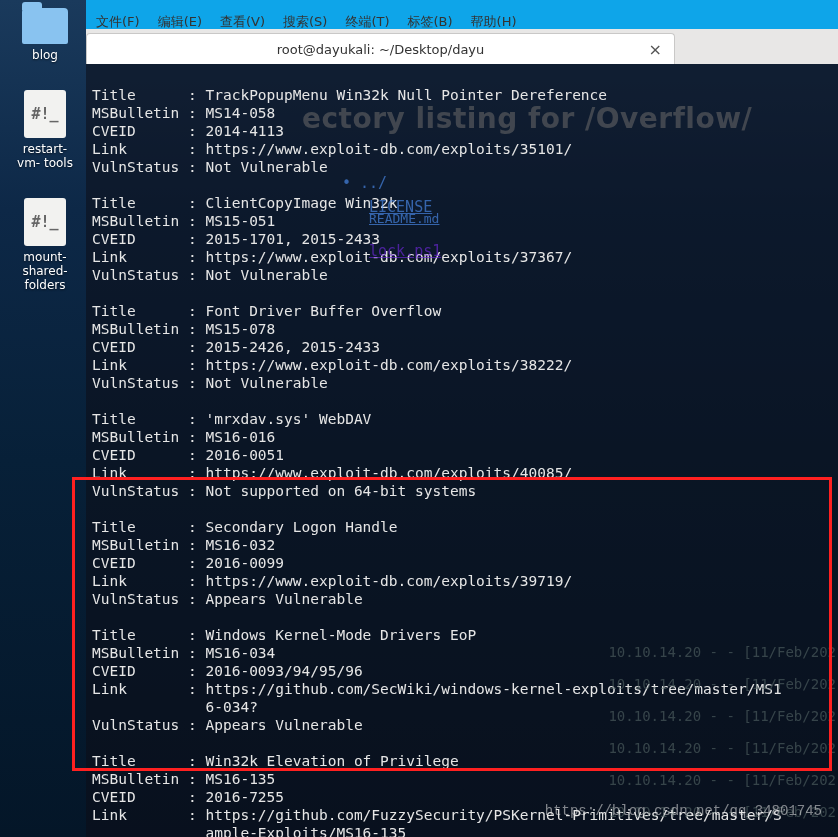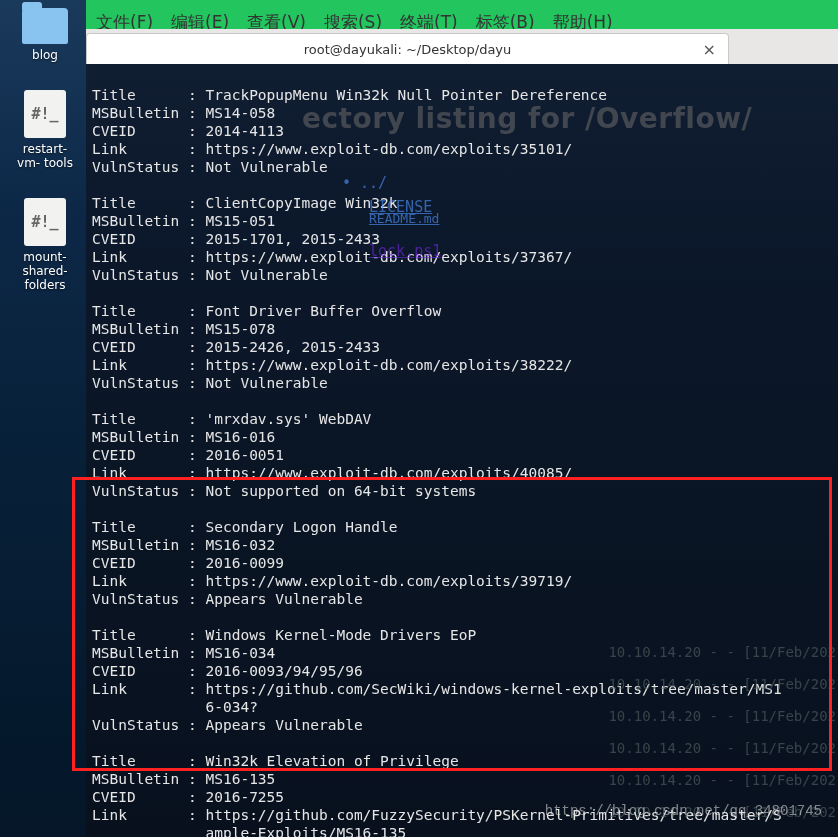--- a/index.html
+++ b/index.html
@@ -9,26 +9,26 @@
   
   .desk-col { position:absolute; left:15px; top:0; width:60px; display:flex; flex-direction:column; align-items:center; }
   .desk-icon { margin-bottom:20px; text-align:center; }
   .folder-ic { width:46px; height:36px; background:#89c3f0; border-radius:4px 4px 2px 2px; position:relative; margin:8px auto 4px auto; }
   .folder-ic:before { content:""; position:absolute; top:-6px; left:0; width:20px; height:8px; background:#89c3f0; border-radius:3px 3px 0 0; }
   .file-ic { width:42px; height:48px; background:#f2f2f0; border-radius:3px; margin:8px auto 4px auto; position:relative; display:flex; align-items:center; justify-content:center; color:#666; font-size:15px; font-weight:bold;}
   .file-ic:after { content:""; position:absolute; right:0; bottom:0; width:0; height:0; }
   .icon-label { color:#fff; font-size:12px; font-family:"DejaVu Sans",Arial,sans-serif; text-shadow:0 1px 2px rgba(0,0,0,.6); line-height:14px; }
 
   
-  .menubar { position:absolute; left:86px; top:0; right:0; height:45px; background:#22c55e; display:flex; align-items:center; padding:0 10px; font-family:"DejaVu Sans",Arial,sans-serif; font-size:17px; color:#333; border-bottom:1px solid #ccc;}
+  .menubar { position:absolute; left:86px; top:0; right:0; height:45px; background:#0ea5e9; display:flex; align-items:center; padding:0 10px; font-family:"DejaVu Sans",Arial,sans-serif; font-size:13px; color:#333; border-bottom:1px solid #ccc;}
   .menubar .mi { margin-right:18px; }
 
   
   .tabstrip { position:absolute; left:86px; top:29px; right:0; height:35px; background:#e8e7e6; }
-  .tab { position:absolute; left:0; top:4px; width:643px; height:31px; background:#fff; border:1px solid #c9c8c7; border-bottom:none; border-radius:4px 4px 0 0; display:flex; align-items:center; justify-content:center; font-family:"DejaVu Sans",Arial,sans-serif; font-size:13px; color:#333; }
+  .tab { position:absolute; left:0; top:4px; width:589px; height:31px; background:#fff; border:1px solid #c9c8c7; border-bottom:none; border-radius:4px 4px 0 0; display:flex; align-items:center; justify-content:center; font-family:"DejaVu Sans",Arial,sans-serif; font-size:13px; color:#333; }
   .tab .close { position:absolute; right:12px; color:#555; font-size:16px; }
 
   
   .term { position:absolute; left:86px; top:64px; right:0; bottom:0; background:rgba(12,12,22,.55); color:#e6e6e6; font-size:14.5px; line-height:18px; padding:4px 2px 2px 6px; white-space:pre; overflow:hidden;}
   .ghost-head { position:absolute; left:216px; top:46px; color:#6a6a6a; font-size:28px; font-weight:bold; font-family:"DejaVu Sans",Arial,sans-serif; opacity:.55; letter-spacing:0.5px;}
   .ghost-dot  { position:absolute; left:256px; top:110px; color:#4b8df0; font-size:15px; opacity:.65;}
   .ghost-lic  { position:absolute; left:283px; top:134px; color:#4b8df0; font-size:15px; opacity:.65; text-decoration:underline;}
   .ghost-rd   { position:absolute; left:283px; top:146px; color:#4b8df0; font-size:13px; opacity:.65; text-decoration:underline;}
   .ghost-sh   { position:absolute; left:283px; top:178px; color:#6d28d9; font-size:15px; opacity:.65; text-decoration:underline;}
 

